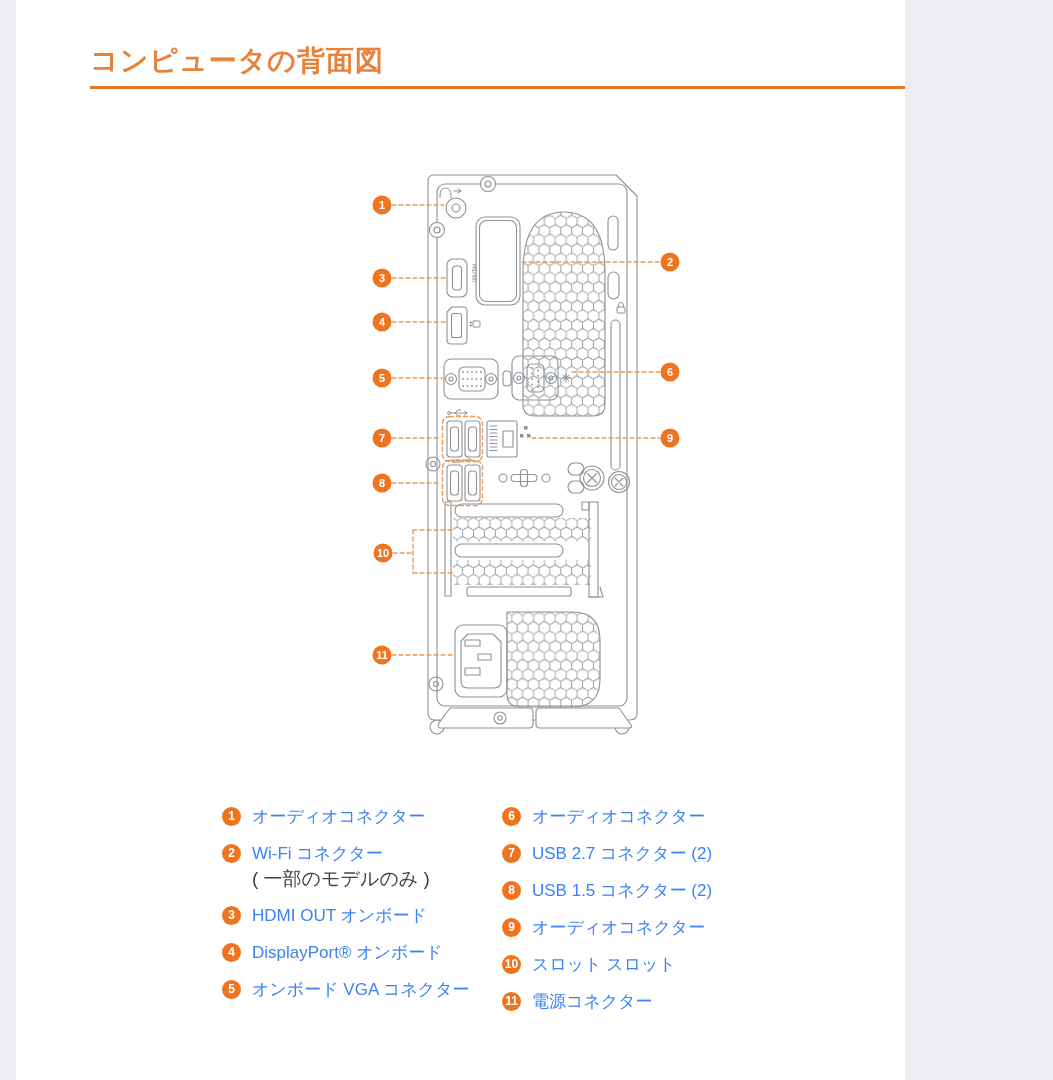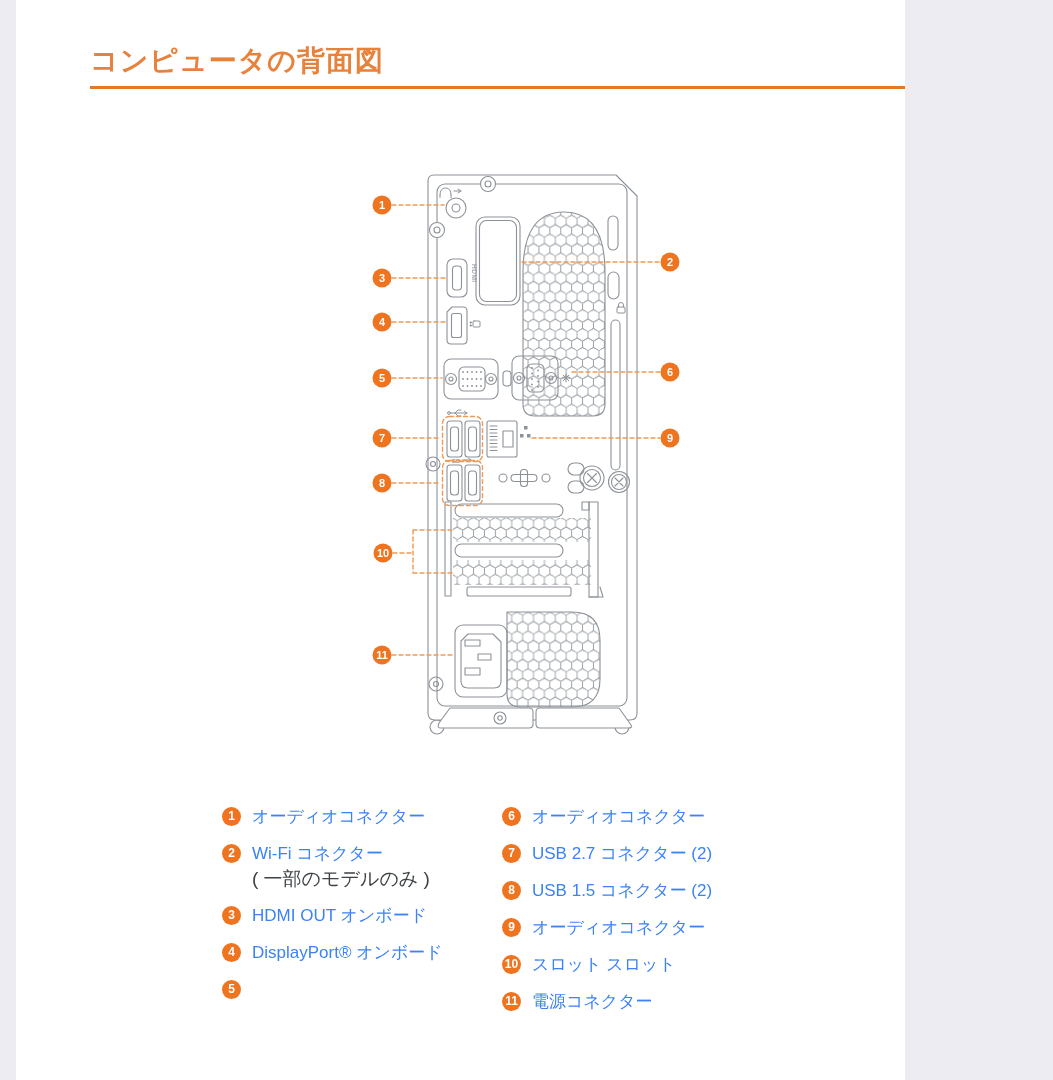--- a/index.html
+++ b/index.html
@@ -335,20 +335,21 @@
       <div class="lg-item">
         <span class="badge">3</span>
         <span class="lg-label">HDMI OUT オンボード</span>
       </div>
       <div class="lg-item">
         <span class="badge">4</span>
         <span class="lg-label">DisplayPort® オンボード</span>
       </div>
       <div class="lg-item">
         <span class="badge">5</span>
+        <span class="lg-label">オンボード VGA コネクター</span>
       </div>
     </div>
     <div class="lg-col">
       <div class="lg-item">
         <span class="badge">6</span>
         <span class="lg-label">オーディオコネクター</span>
       </div>
       <div class="lg-item">
         <span class="badge">7</span>
         <span class="lg-label">USB 2.7 コネクター (2)</span>

